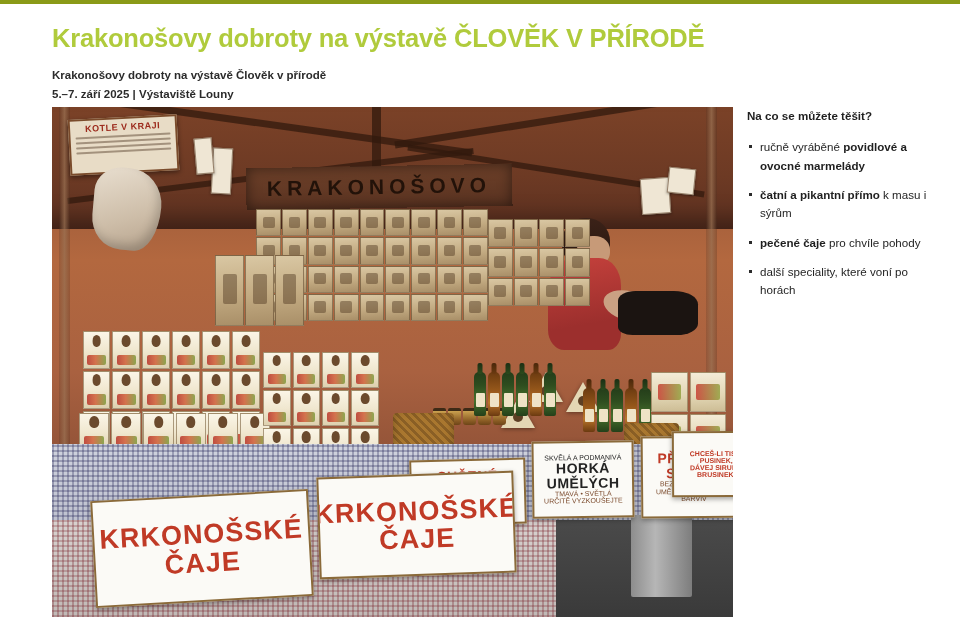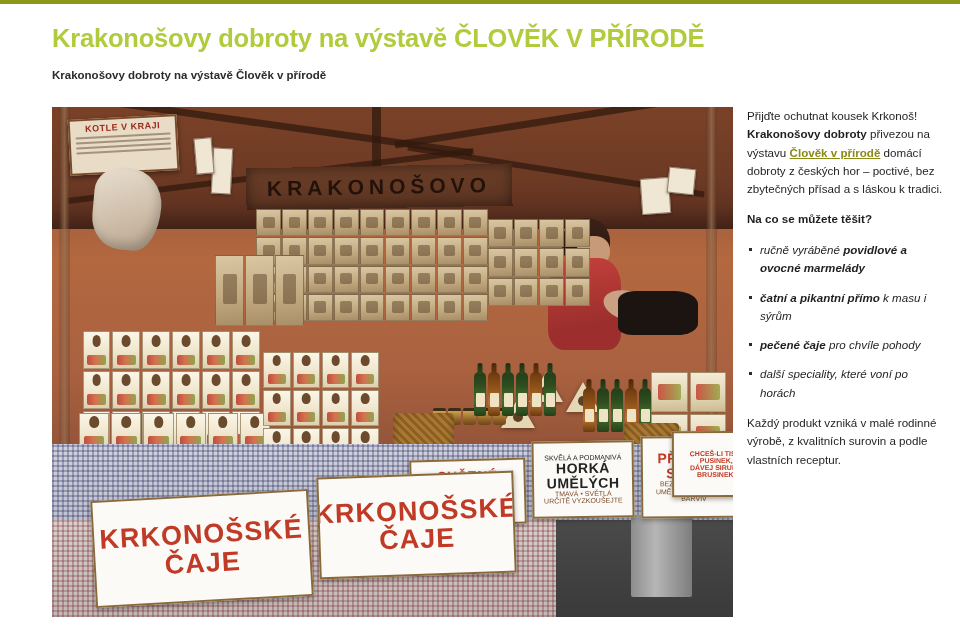--- a/index.html
+++ b/index.html
@@ -323,21 +323,21 @@
     line-height: 1.58;
     color: #1f1f1f;
   }
   .sidebar p.tight { margin-bottom: 11px; }
   .sidebar strong { font-weight: bold; }
   .sidebar a {
     color: #8a8a17;
     text-decoration: underline;
     font-weight: bold;
   }
-  .sb-list { list-style: none; margin: 0 8px 12px 0; padding: 0; font-style: italic; }
+  .sb-list { list-style: none; margin: 0 8px 12px 0; padding: 0; }
   .sb-list li {
     position: relative;
     padding-left: 13px;
     margin-bottom: 11px;
     font-size: 11.6px;
     line-height: 1.58;
     color: #1f1f1f;
   }
   .sb-list li::before {
     content: "";
@@ -350,20 +350,21 @@
 </head>
 <body>
 
 <div class="page">
 
   <div class="top-rule" style="background: rgb(138, 154, 24);"></div>
 
   <div class="header">
     <h1 class="page-title" style="color: rgb(176, 203, 60);">Krakonošovy dobroty na výstavě ČLOVĚK V PŘÍRODĚ</h1>
     <div class="subtitle-line">Krakonošovy dobroty na výstavě Člověk v přírodě</div>
+    <div class="subtitle-line">5.–7. září 2025 | Výstaviště Louny</div>
   </div>
 
   <div class="photo-wrap">
     <div class="photo">
 
       <div class="tent-back"></div>
       <div class="tent-roof"></div>
 
       <div class="roof-bar" style="left:4%;top:3%;width:58%;height:7px;transform:rotate(8deg);"></div>
       <div class="roof-bar" style="left:2%;top:13%;width:60%;height:6px;transform:rotate(-7deg);"></div>
@@ -612,29 +613,27 @@
       <div class="placard" id="sign-krkonosske-caje-2" style="left:39%;top:72%;width:29%;height:20%;">
         <div class="big">KRKONOŠSKÉ</div>
         <div class="big">ČAJE</div>
       </div>
 
     </div>
   </div>
 
   <div class="sidebar">
 
-    <p class="tight"><span>Přijďte ochutnat kousek Krkonoš! </span><strong>Krakonošovy dobroty</strong><span> přivezou na výstavu </span><a href="#" style="color: rgb(138, 138, 23);">Člověk v přírodě</a><span> domácí dobroty z českých hor – poctivé, bez zbytečných přísad a s láskou k tradici.</span></p>
 
     <p><strong>Na co se můžete těšit?</strong></p>
 
     <ul class="sb-list">
       <li><span>ručně vyráběné </span><strong>povidlové a ovocné marmelády</strong><span></span></li>
       <li><span></span><strong>čatní a pikantní přímo</strong><span> k masu i sýrům</span></li>
       <li><span></span><strong>pečené čaje</strong><span> pro chvíle pohody</span></li>
       <li><span>další speciality, které voní po horách</span><strong></strong><span></span></li>
     </ul>
 
-    <p>Každý produkt vzniká v malé rodinné výrobě, z kvalitních surovin a podle vlastních receptur.</p>
 
 
   </div>
 
 </div>
 
 </body></html>

